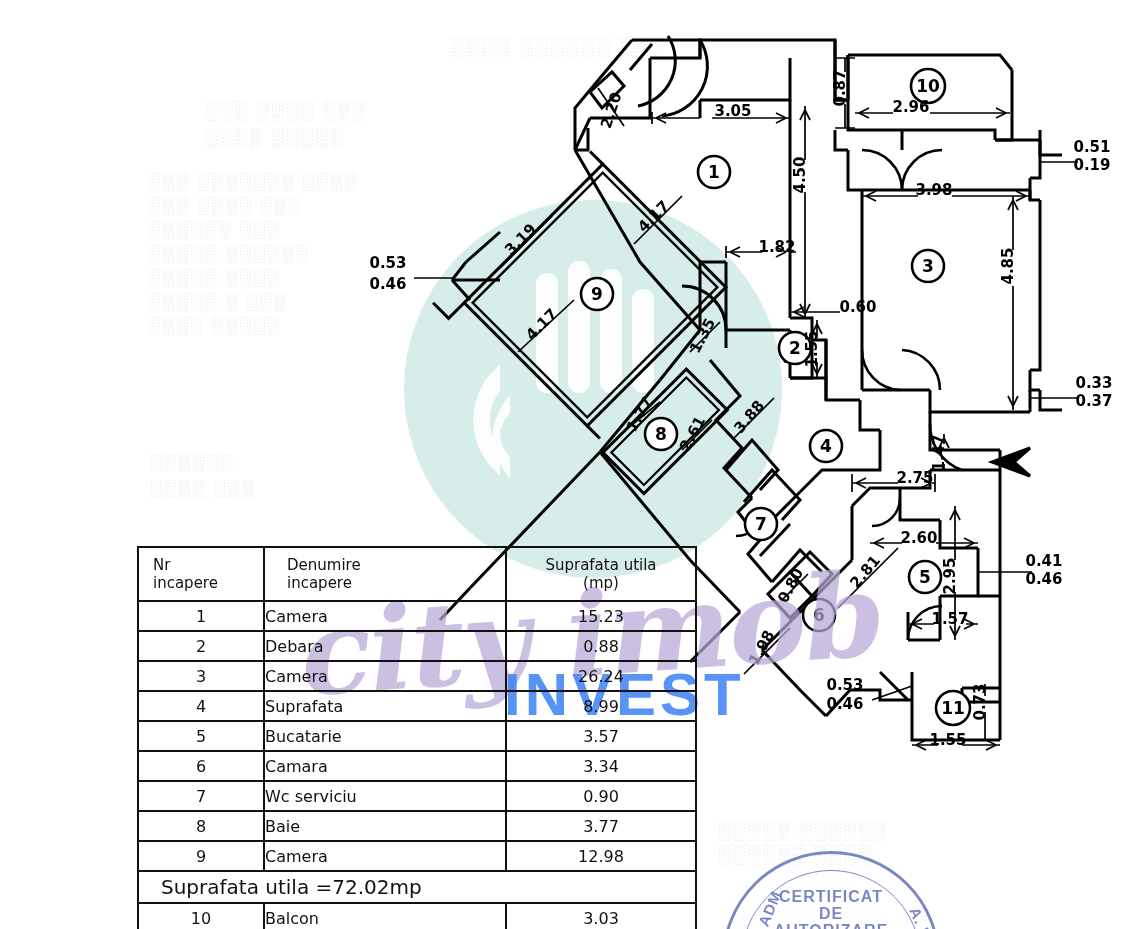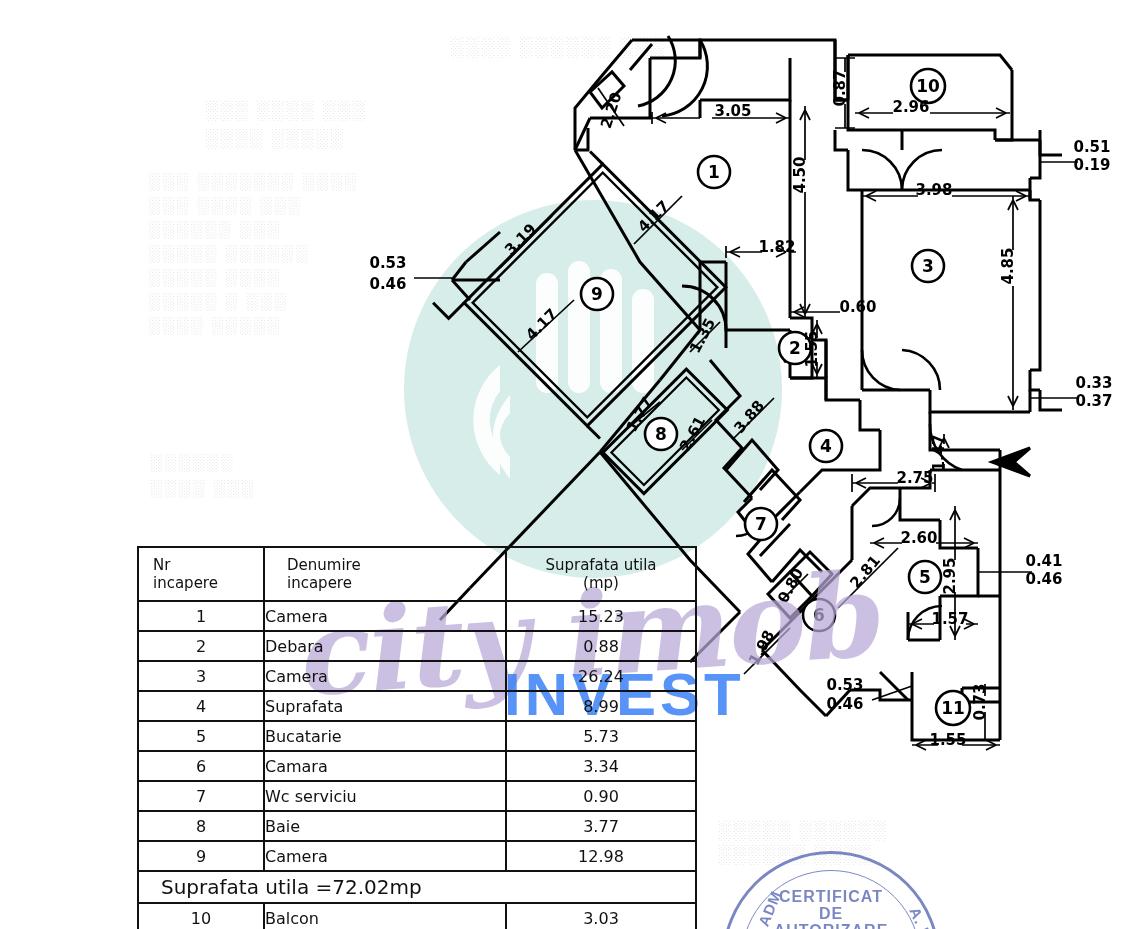--- a/index.html
+++ b/index.html
@@ -477,21 +477,21 @@
           <td class="c-ar">26.24</td>
         </tr>
         <tr class="rowh">
           <td class="c-nr">4</td>
           <td class="c-nm">Suprafata</td>
           <td class="c-ar">8.99</td>
         </tr>
         <tr class="rowh">
           <td class="c-nr">5</td>
           <td class="c-nm">Bucatarie</td>
-          <td class="c-ar">5.73</td>
+          <td class="c-ar">3.57</td>
         </tr>
         <tr class="rowh">
           <td class="c-nr">6</td>
           <td class="c-nm">Camara</td>
           <td class="c-ar">3.34</td>
         </tr>
         <tr class="rowh">
           <td class="c-nr">7</td>
           <td class="c-nm">Wc serviciu</td>
           <td class="c-ar">0.90</td>

